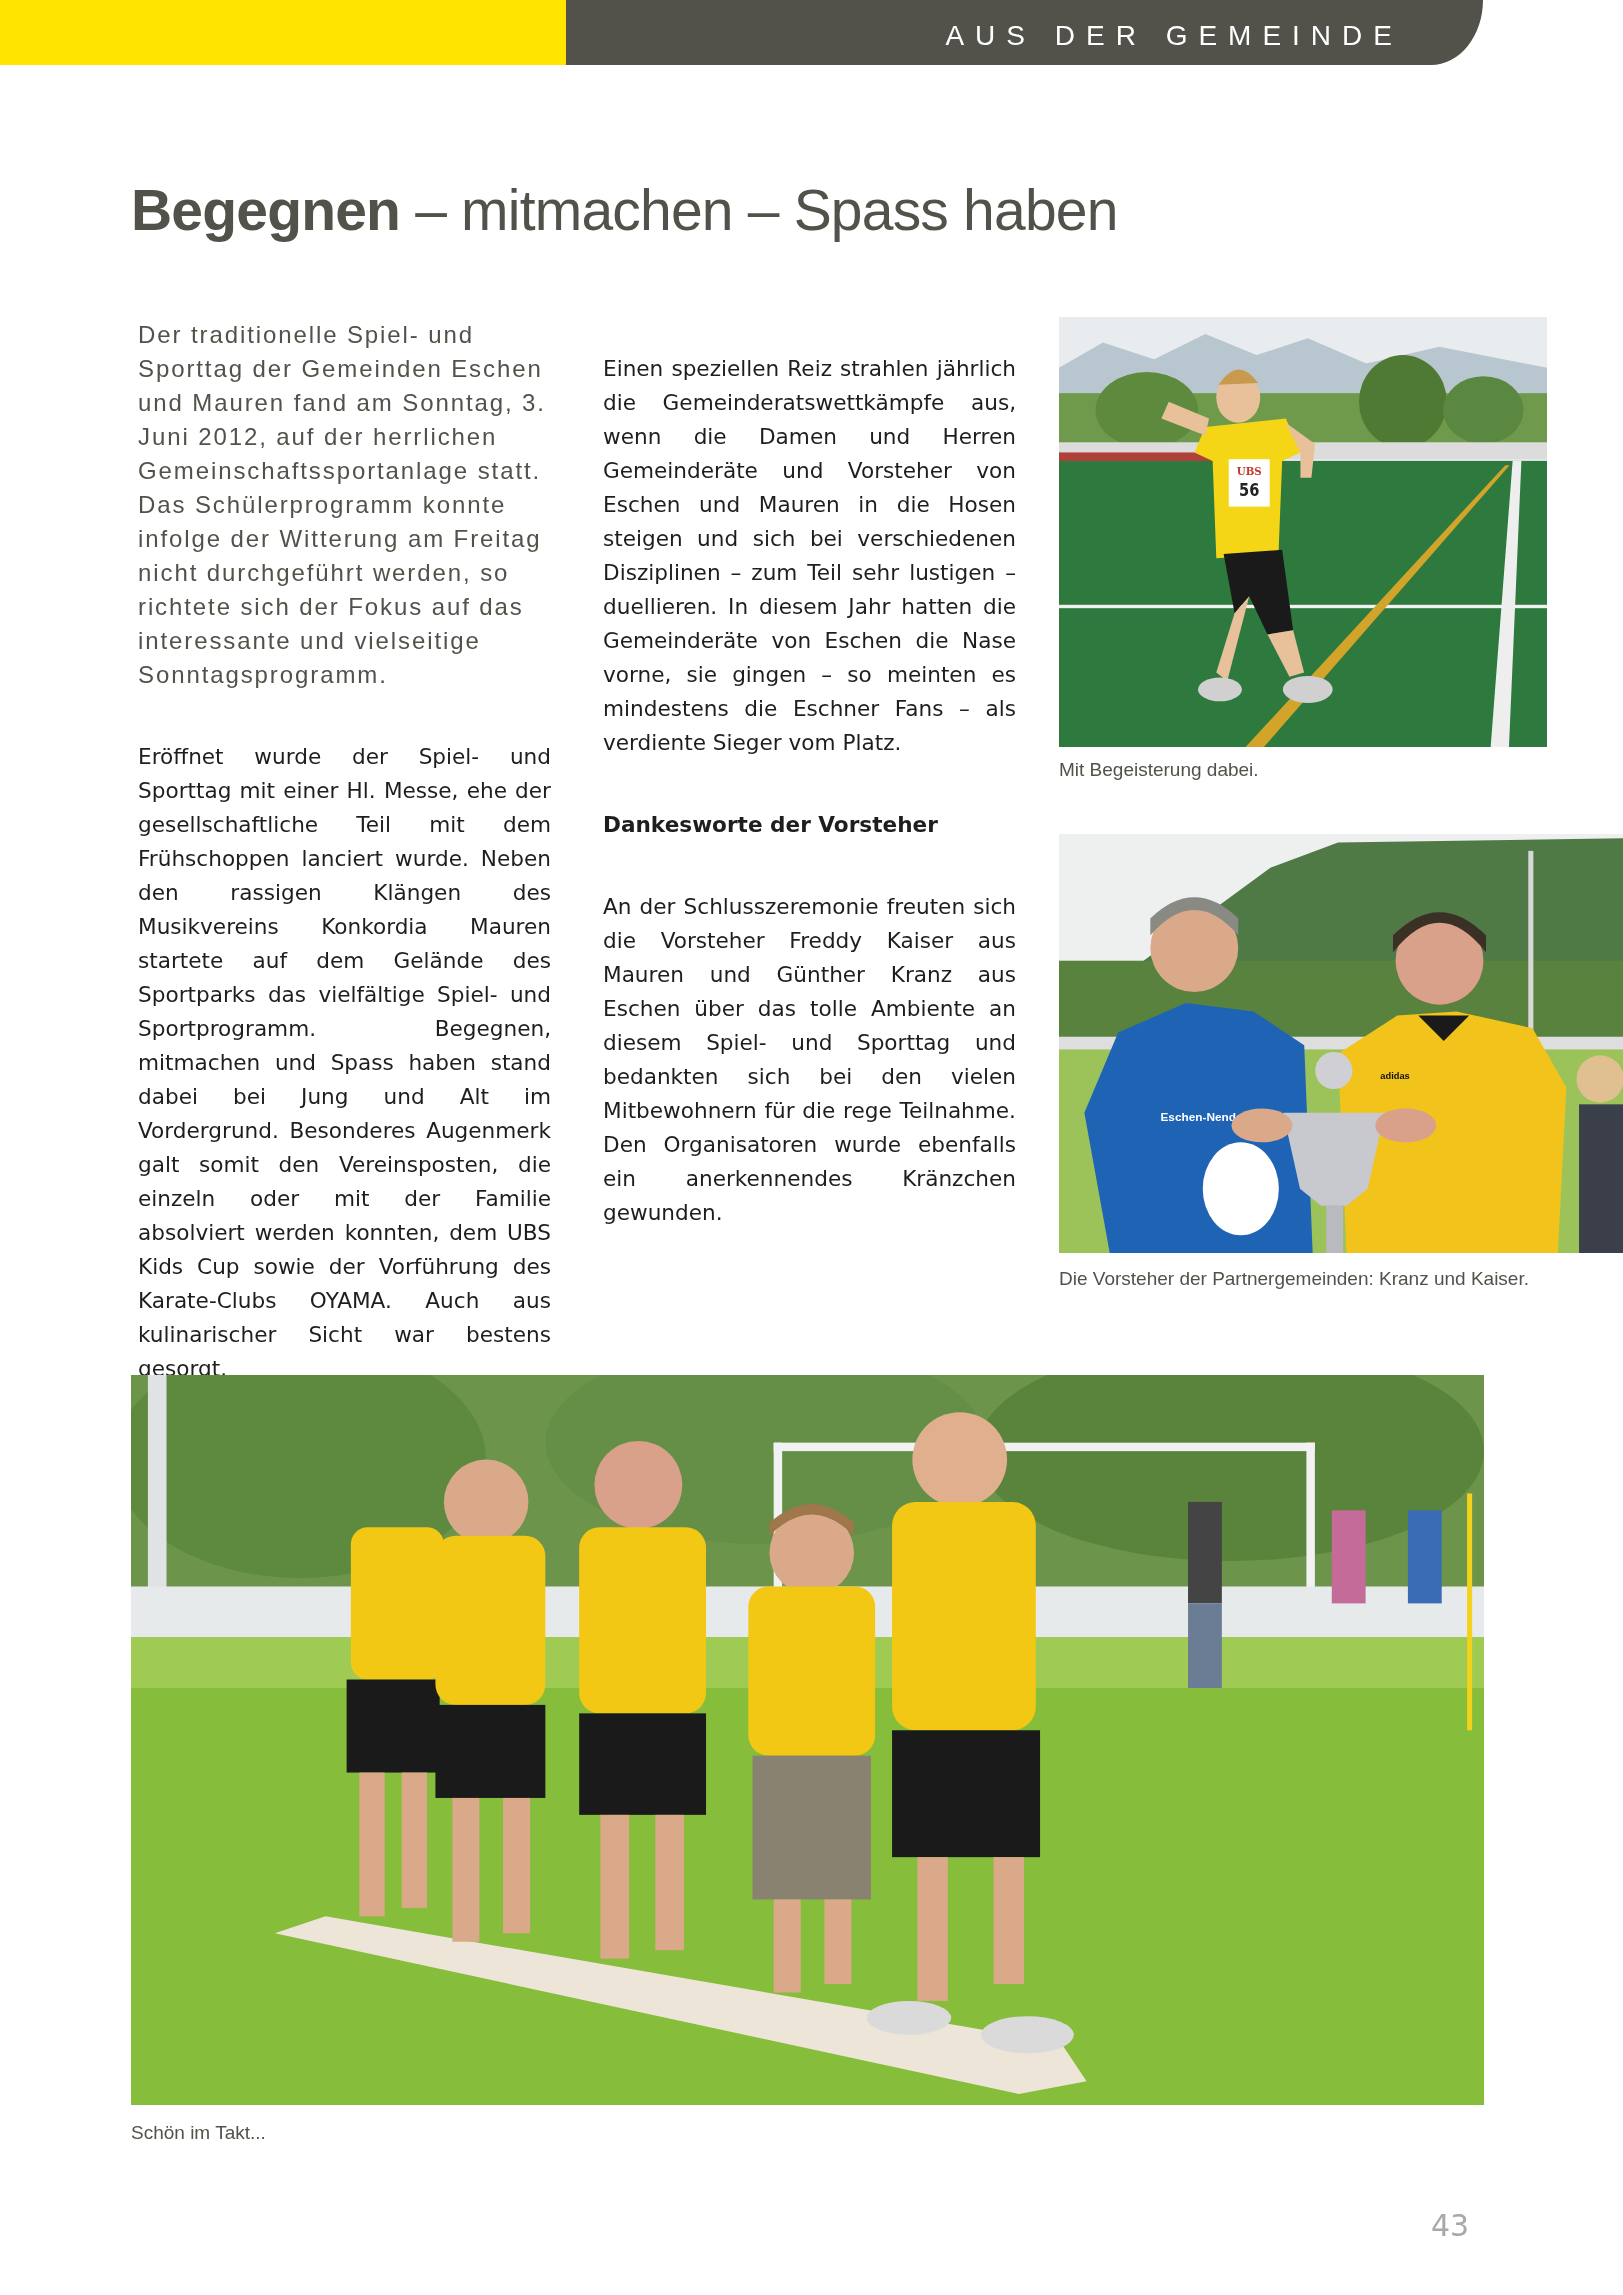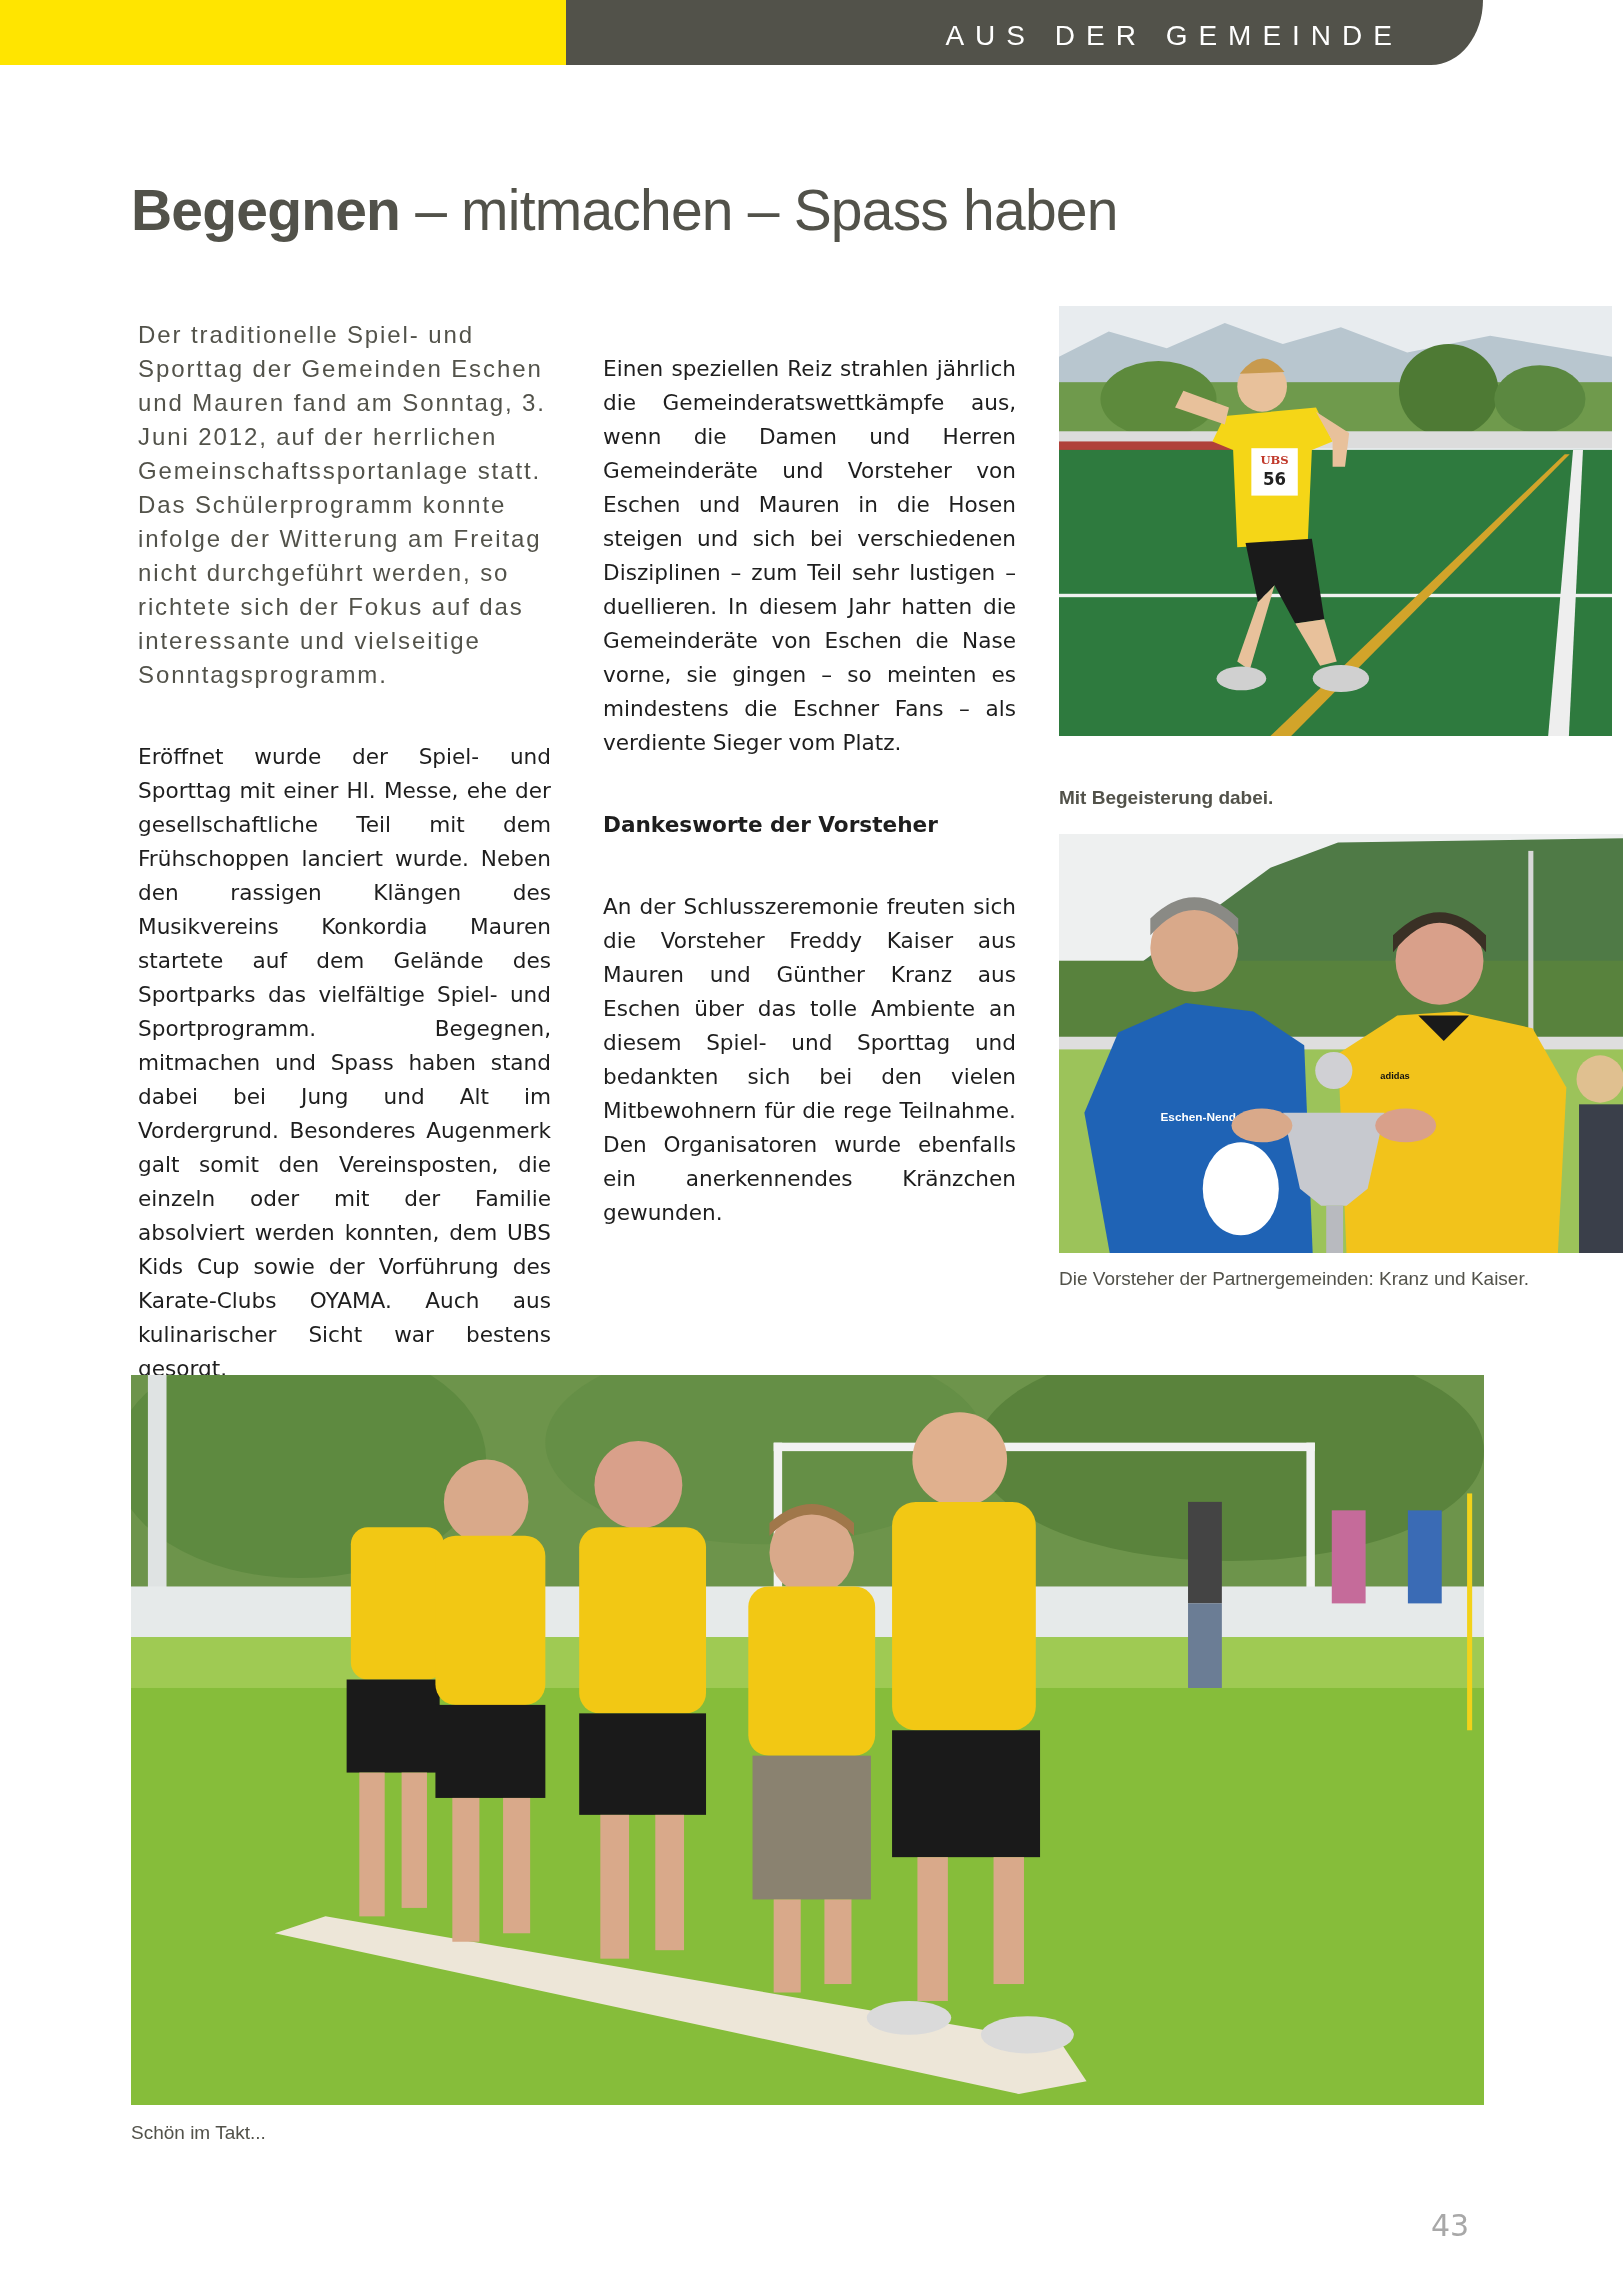--- a/index.html
+++ b/index.html
@@ -27,27 +27,27 @@
   .intro { color:#52524a; letter-spacing:1.9px; font-family:"Liberation Sans", sans-serif;
            text-align:left; }
   .body { color:#1e1e1e; font-family:"DejaVu Sans", sans-serif; font-size:21.6px;
           text-align:justify; hyphens:manual; }
   .sub { color:#1e1e1e; font-weight:bold; font-family:"DejaVu Sans", sans-serif; font-size:21.6px; }
   .gap { height:34px; }
 
   
   .photo { position:absolute; overflow:hidden; }
   .photo svg { display:block; width:100%; height:100%; }
-  .ph1 { left:1059px; top:306px; width:553px; height:430px; }
+  .ph1 { left:1059px; top:317px; width:488px; height:430px; }
   .ph2 { left:1059px; top:834px; width:564px; height:419px; }
   .ph3 { left:131px; top:1375px; width:1353px; height:730px; }
 
   .caption { position:absolute; font-size:19px; line-height:36px; color:#52524a;
              font-family:"Liberation Sans", sans-serif; }
-  .cap1 { left:1059px; top:780px;font-weight:bold; }
+  .cap1 { left:1059px; top:752px; }
   .cap2 { left:1059px; top:1261px; width:473px; }
   .cap3 { left:131px; top:2115px; }
 
   .pagenum { position:absolute; left:1431px; top:2208px; font-size:30px; color:#a8a8a8;
              font-family:"DejaVu Sans", sans-serif; }
 </style>
 </head>
 <body>
 
 <div class="hdr-yellow"></div>

